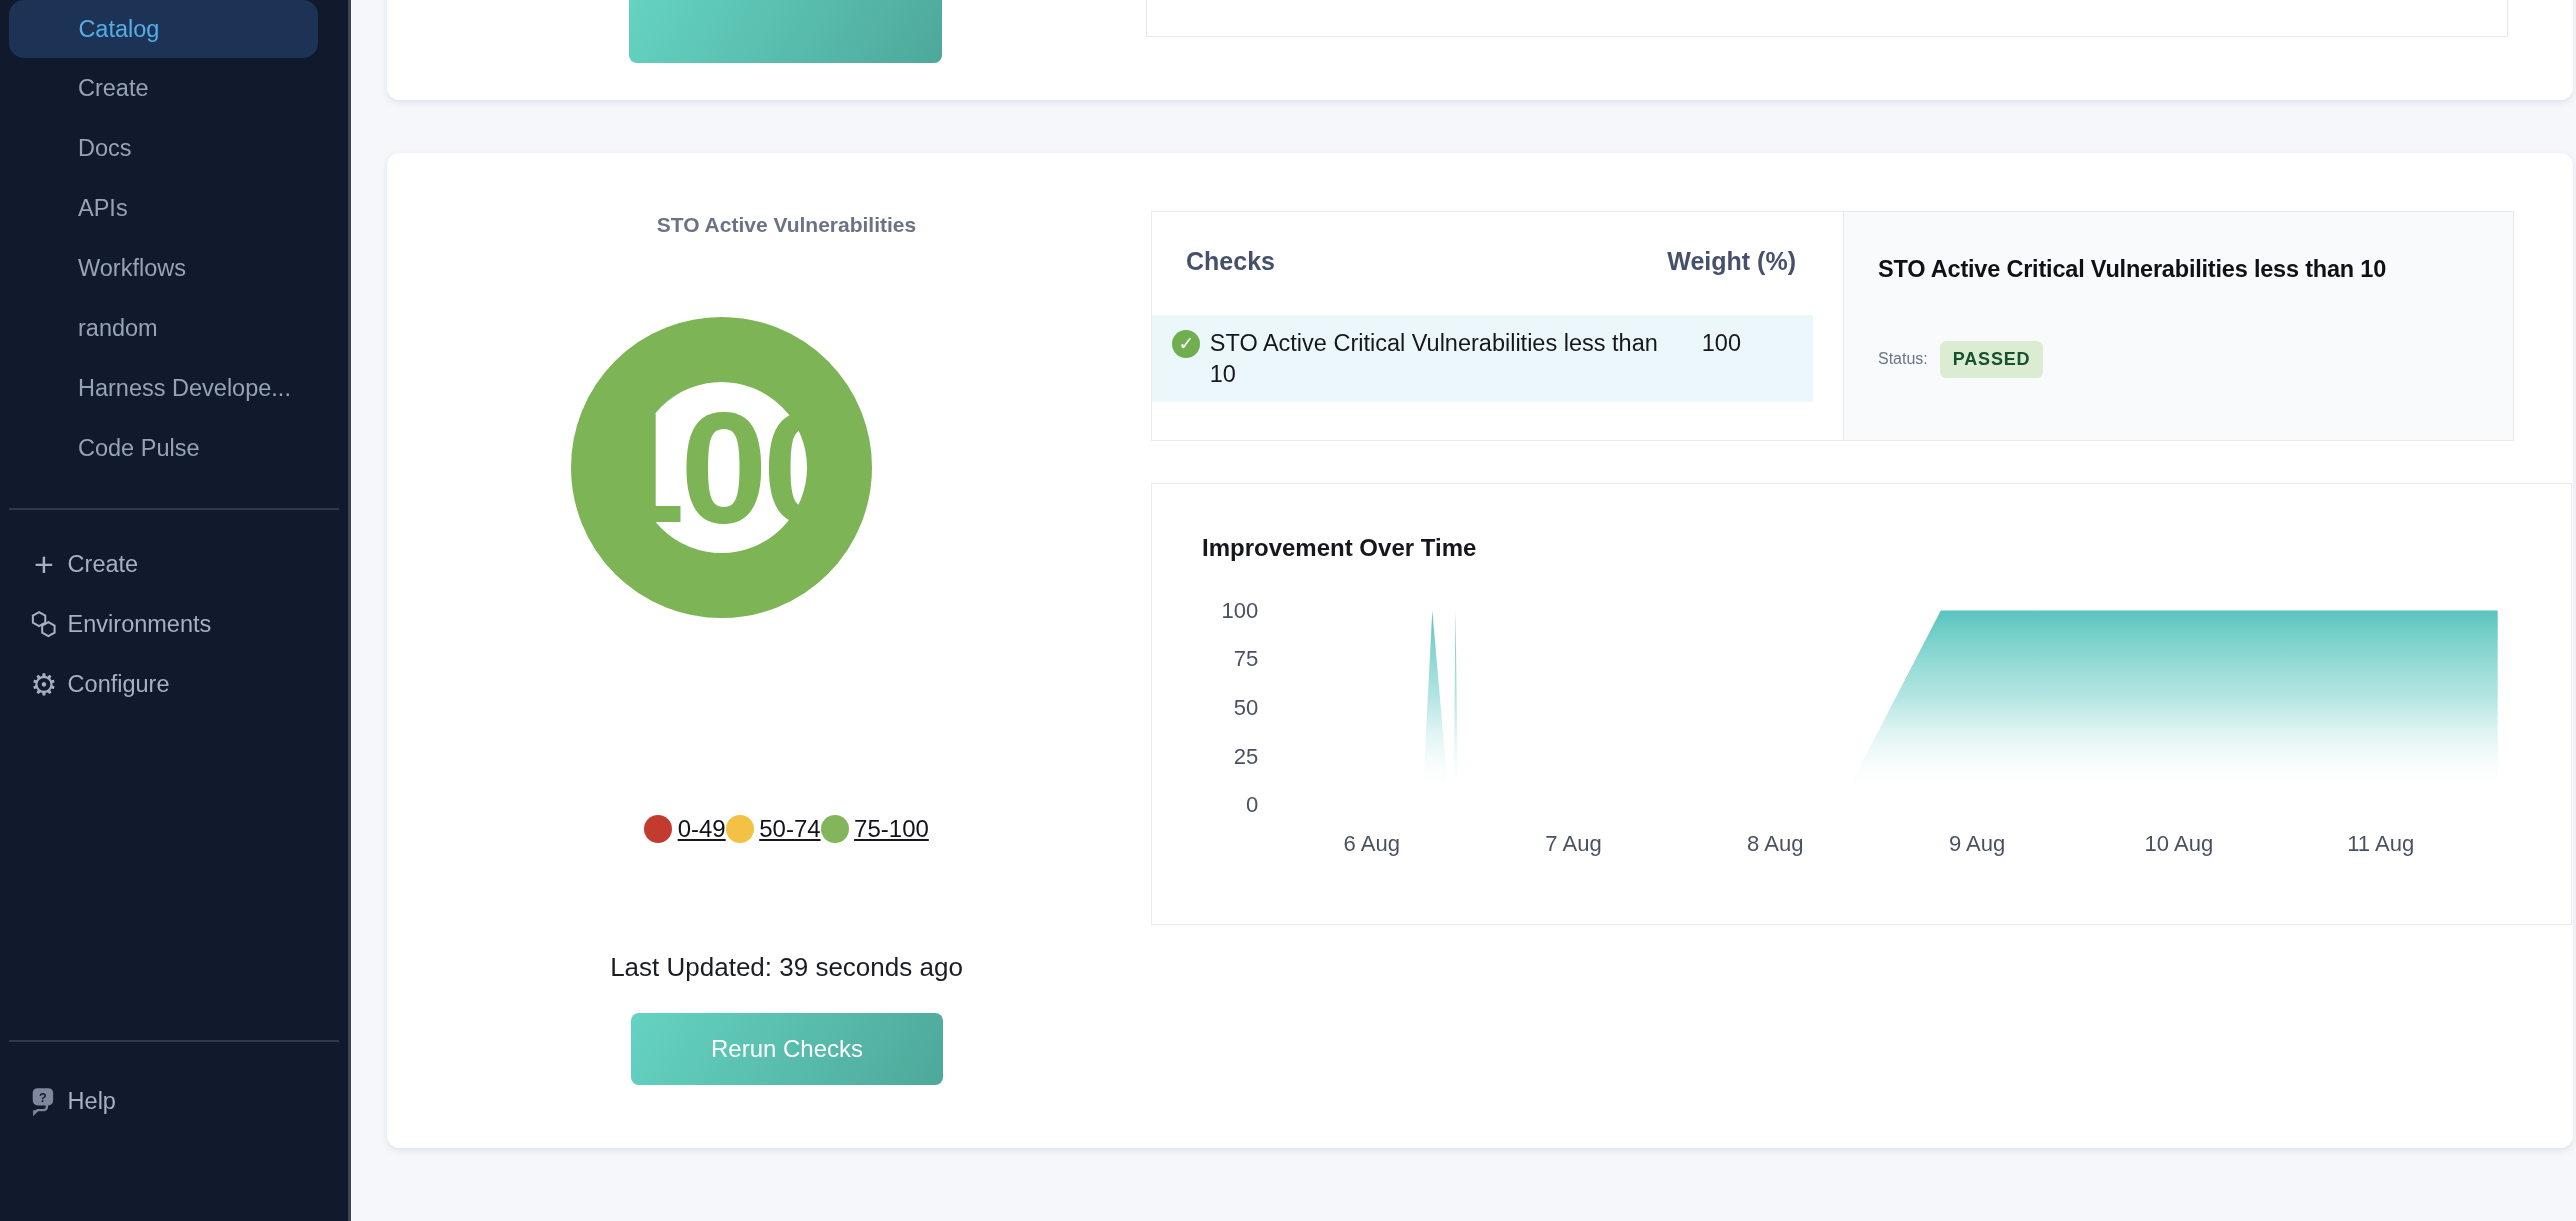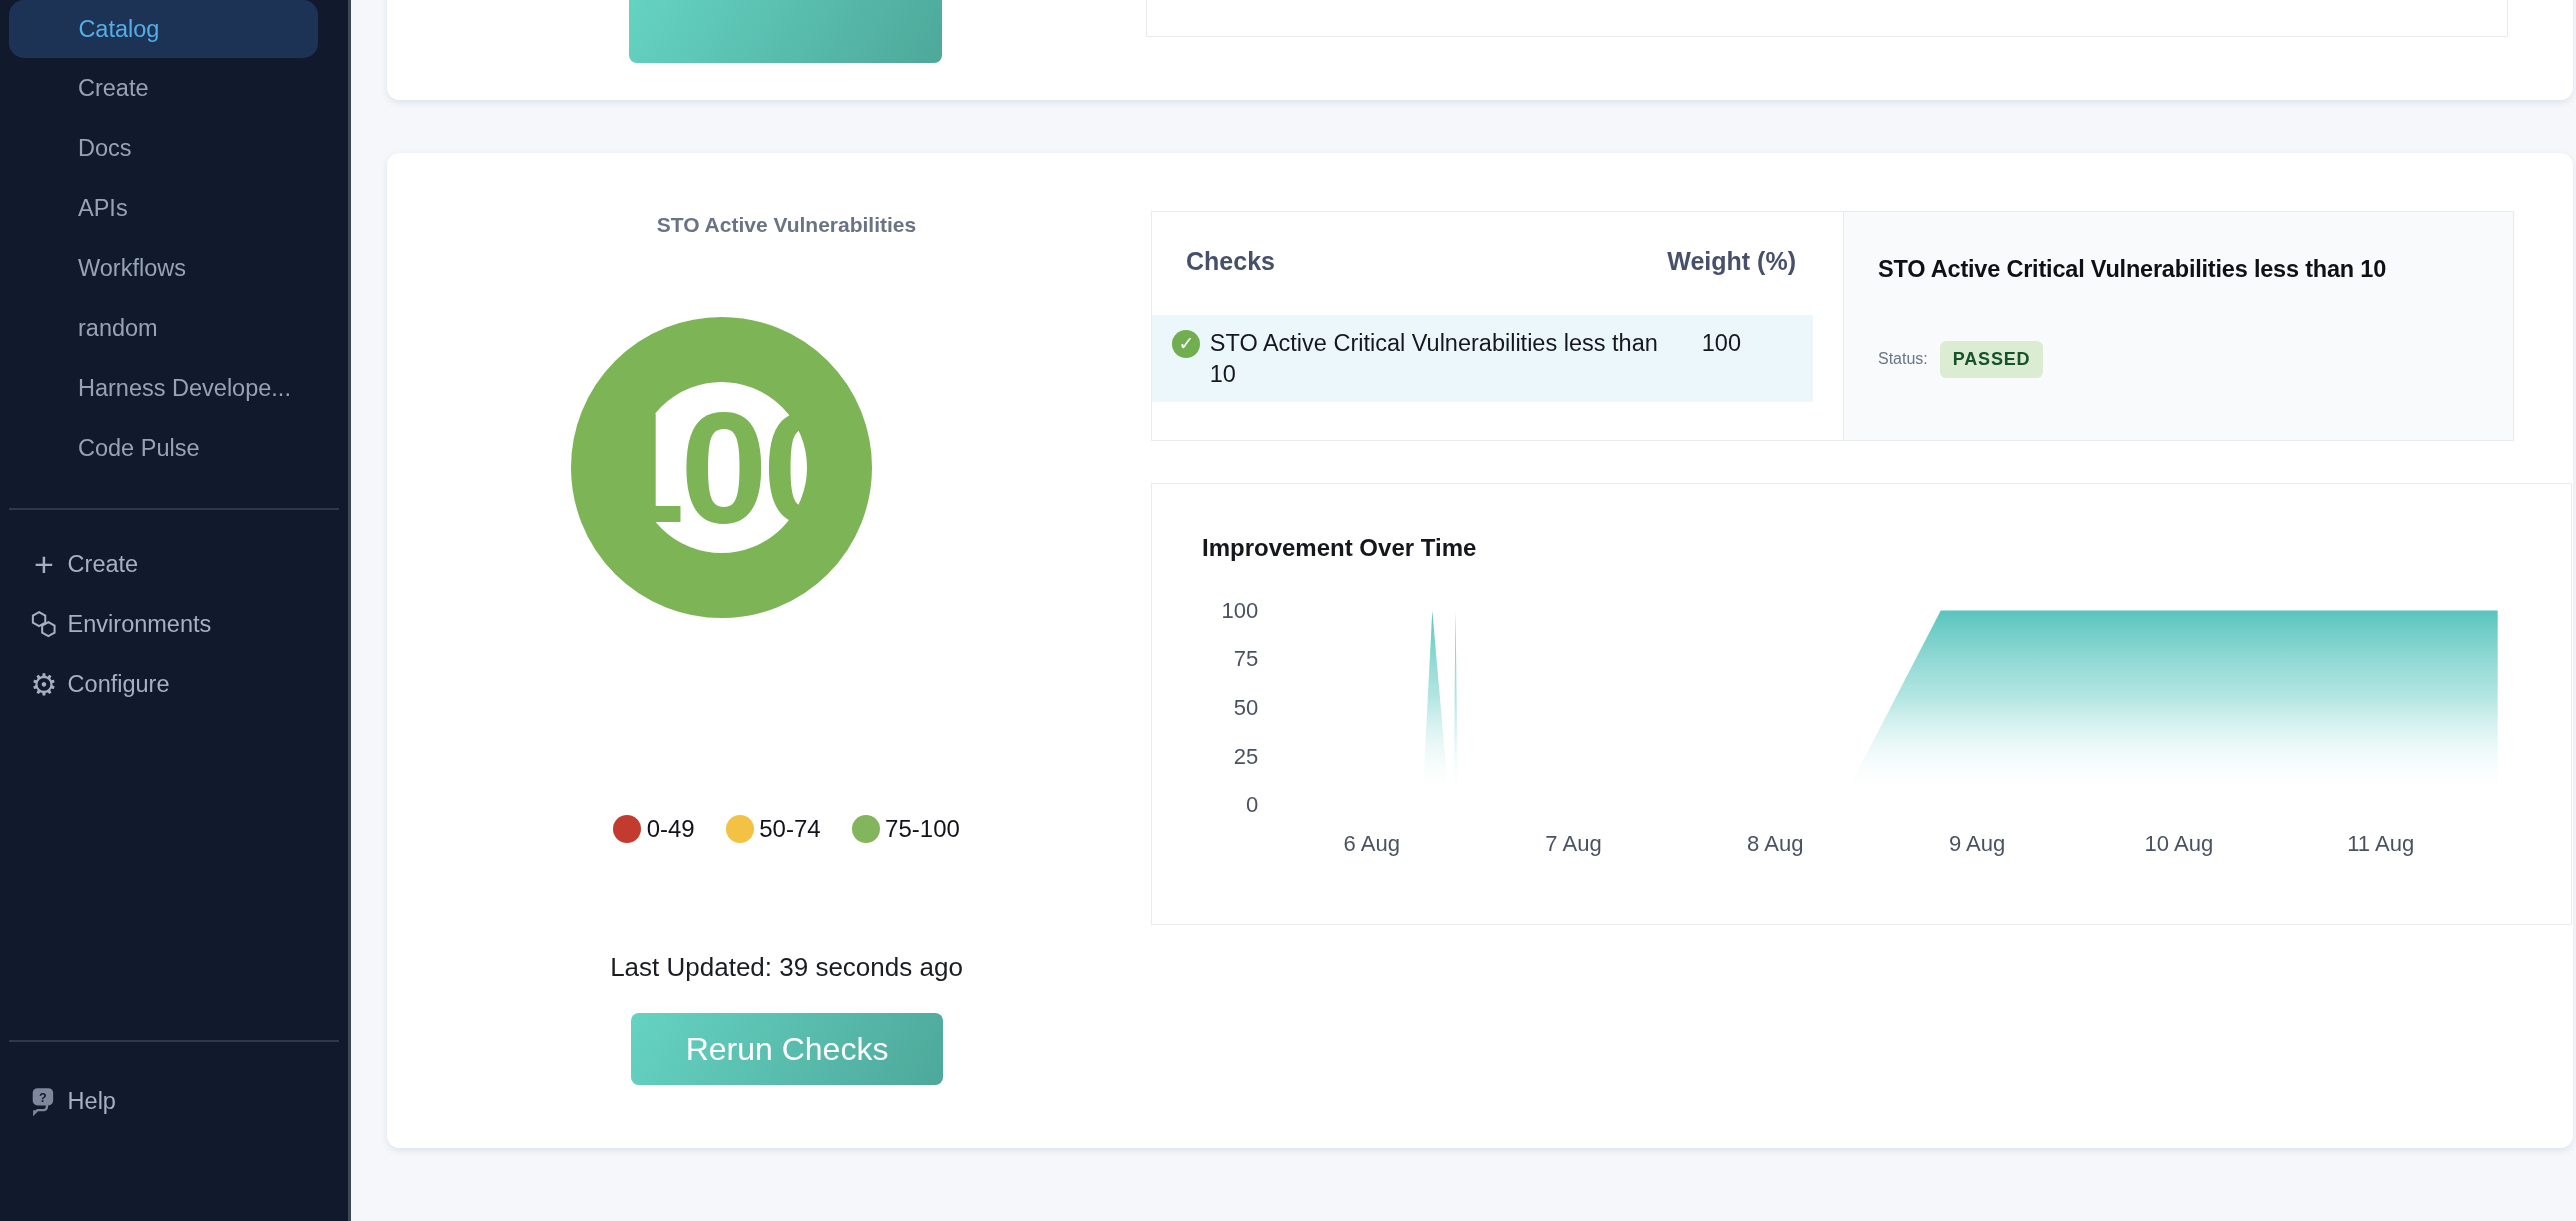--- a/index.html
+++ b/index.html
@@ -70,33 +70,33 @@
   .donut {
     position:absolute; left:184px; top:164px;
     width:301px; height:301px; border:65px solid #7cb456; border-radius:50%;
     display:flex; align-items:center; justify-content:center;
   }
   .donut-score {
     font-size:157px; font-weight:bold; color:#7cb456; letter-spacing:-4.7px; line-height:1;
   }
   .legend {
     position:absolute; top:662px; left:0; width:100%;
-    display:flex; justify-content:center; gap:31px;
+    display:flex; justify-content:center; text-decoration:underline;
   }
   .legend-item { display:flex; align-items:center; gap:5.5px; font-size:24px; color:#111318; }
   .legend-dot { width:28px; height:28px; border-radius:50%; }
   .last-updated {
     position:absolute; top:799px; left:0; width:100%; text-align:center;
     font-size:26px; color:#1b1d22;
   }
   .rerun-btn {
     position:absolute; left:244px; top:860px; width:312px; height:72px;
     border:none; border-radius:7.8px; cursor:pointer;
     background:linear-gradient(120deg,#65d3c2,#4da89a);
-    color:#fff; font-size:32px; font-family:inherit;
+    color:#fff; font-size:24px; font-family:inherit;
   }
 
   
   .right-col { position:absolute; left:764px; top:0; width:1363px; height:100%; }
   .panel-row { position:absolute; top:58px; left:0; width:1363px; height:230px; display:flex; }
   .checks-panel { width:693px; height:230px; background:#fff; border:1.6px solid #e9eaee; }
   .checks-header {
     margin:34px 47px 0 34px; display:flex; justify-content:space-between;
     font-size:25px; font-weight:bold; color:#47506a; line-height:31px;
   }

